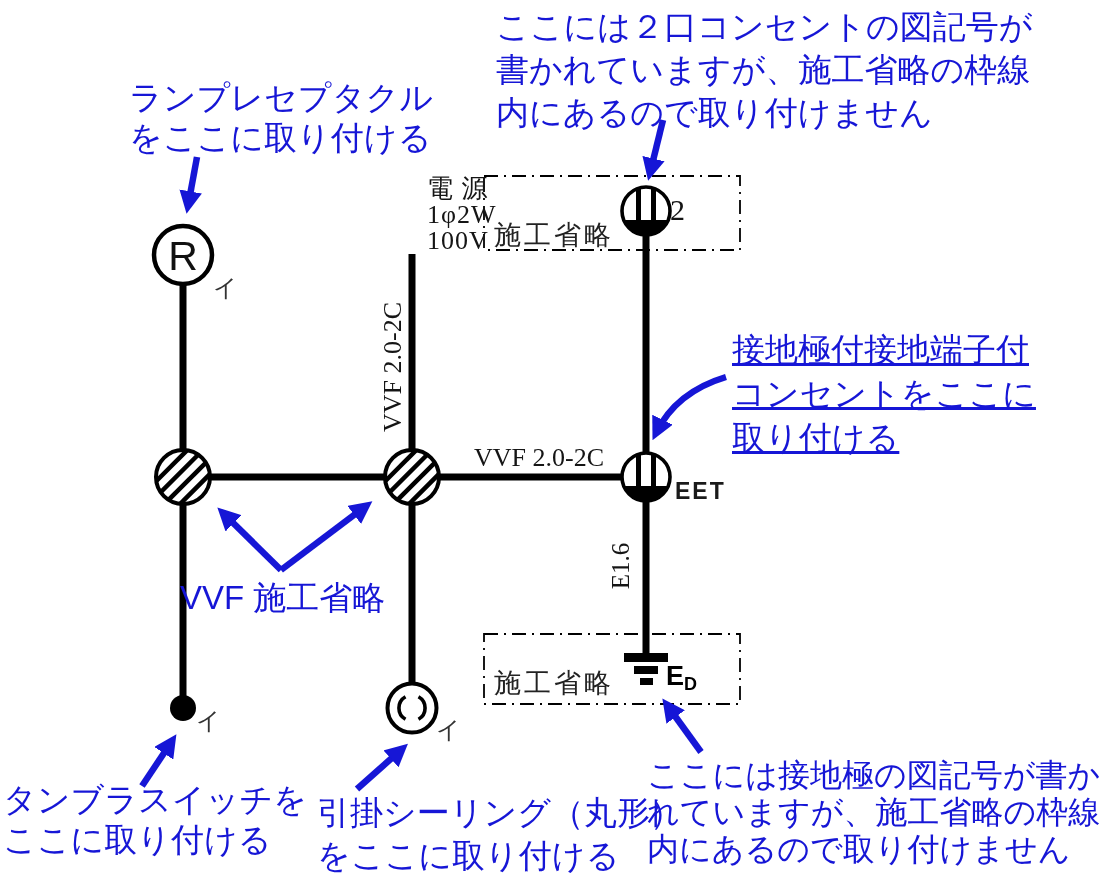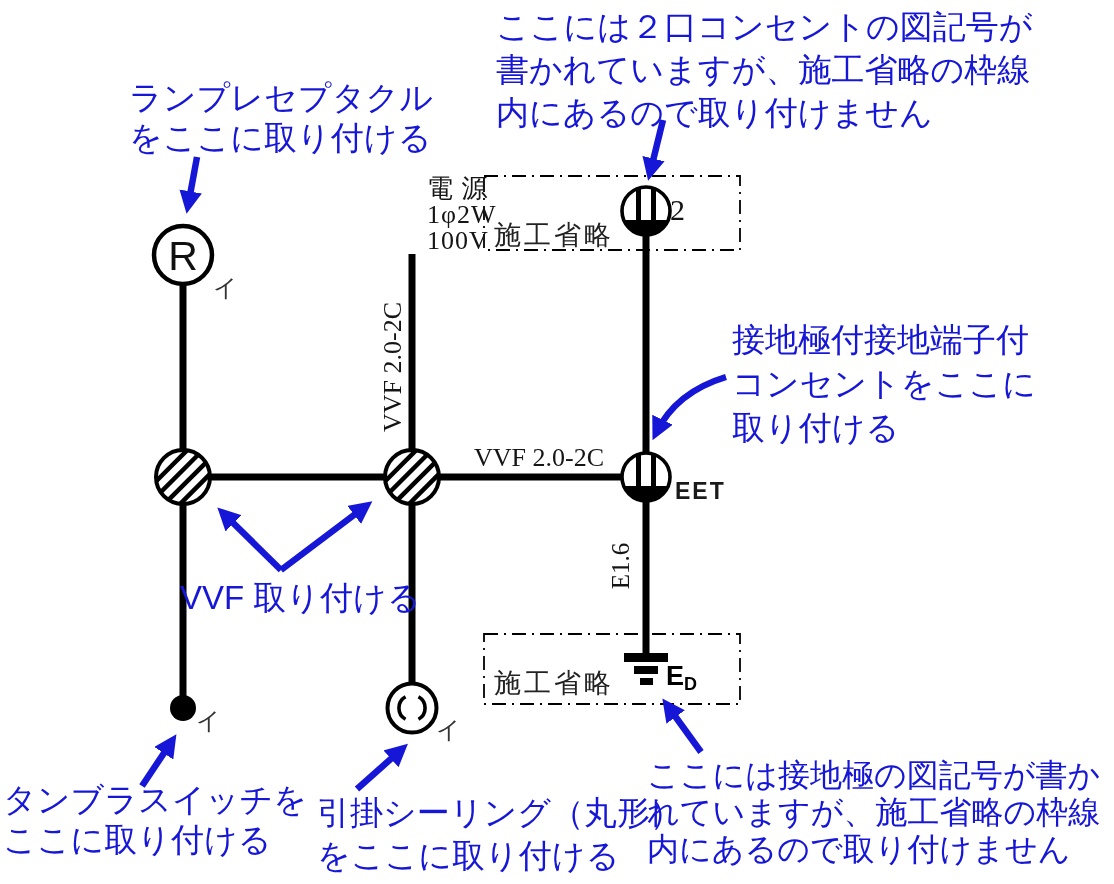--- a/index.html
+++ b/index.html
@@ -131,28 +131,28 @@
     <div>ここには２口コンセントの図記号が</div>
     <div>書かれていますが、施工省略の枠線</div>
     <div>内にあるので取り付けません</div>
   </div>
 
   <div class="note" style="left:129px;top:78px;line-height:40px;">
     <div>ランプレセプタクル</div>
     <div>をここに取り付ける</div>
   </div>
 
-  <div class="note" style="left:732px;top:318px;line-height:44px;">
+  <div class="note" style="left:732px;top:328px;line-height:44px;text-decoration:underline;">
     <div>接地極付接地端子付</div>
     <div>コンセントをここに</div>
     <div>取り付ける</div>
   </div>
 
   <div class="note" style="left:180px;top:576px;line-height:44px;">
-    <div>VVF 取り付ける</div>
+    <div>VVF 施工省略</div>
   </div>
 
   <div class="note" style="left:3px;top:780px;line-height:40px;">
     <div>タンブラスイッチを</div>
     <div>ここに取り付ける</div>
   </div>
 
   <div class="note" style="left:317px;top:791px;line-height:43px;">
     <div>引掛シーリング（丸形）</div>
     <div>をここに取り付ける</div>

